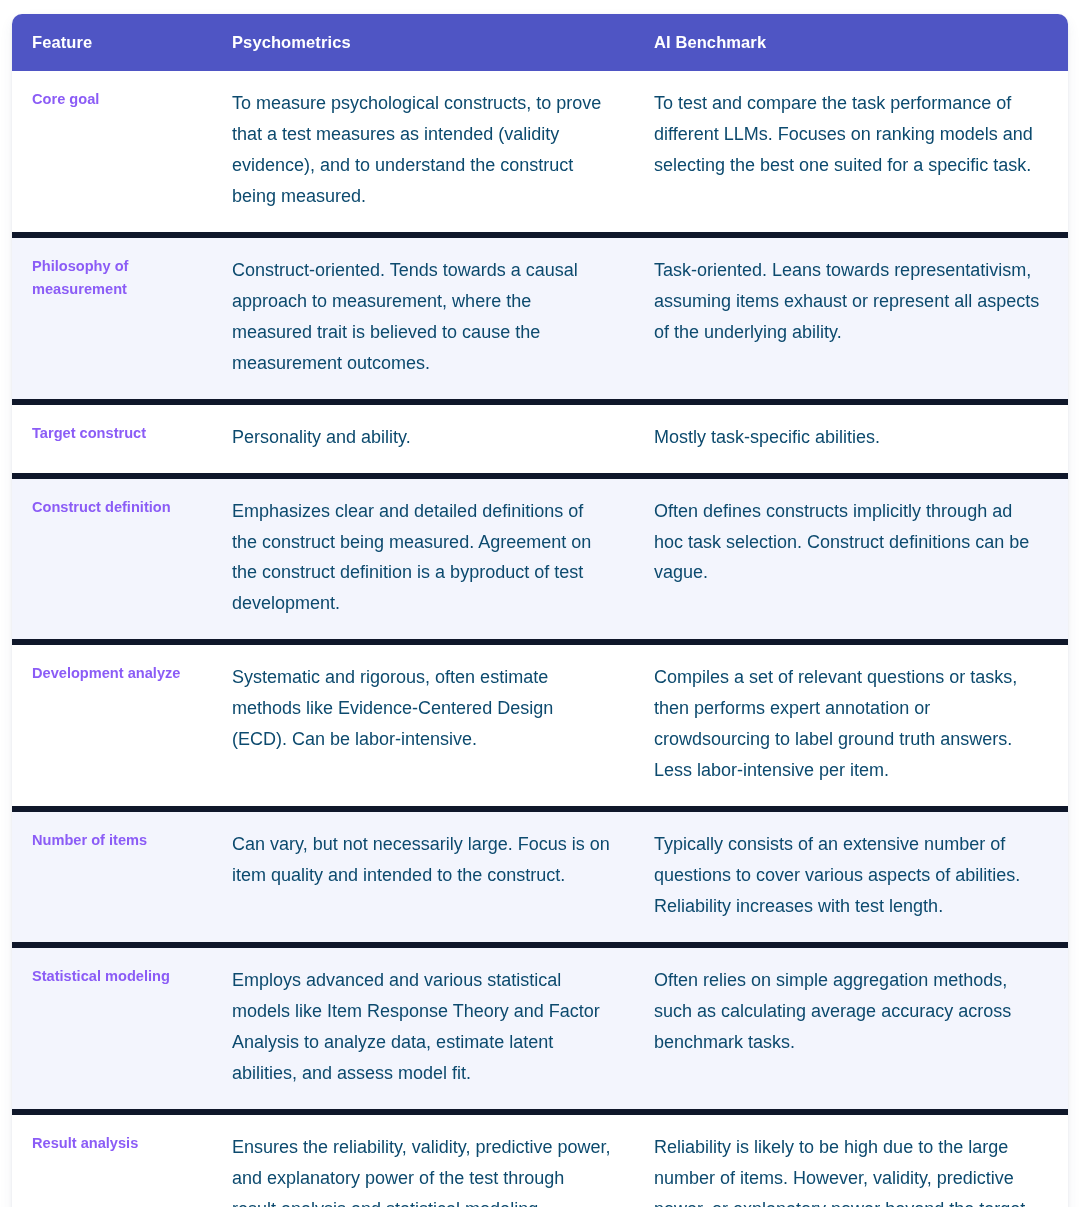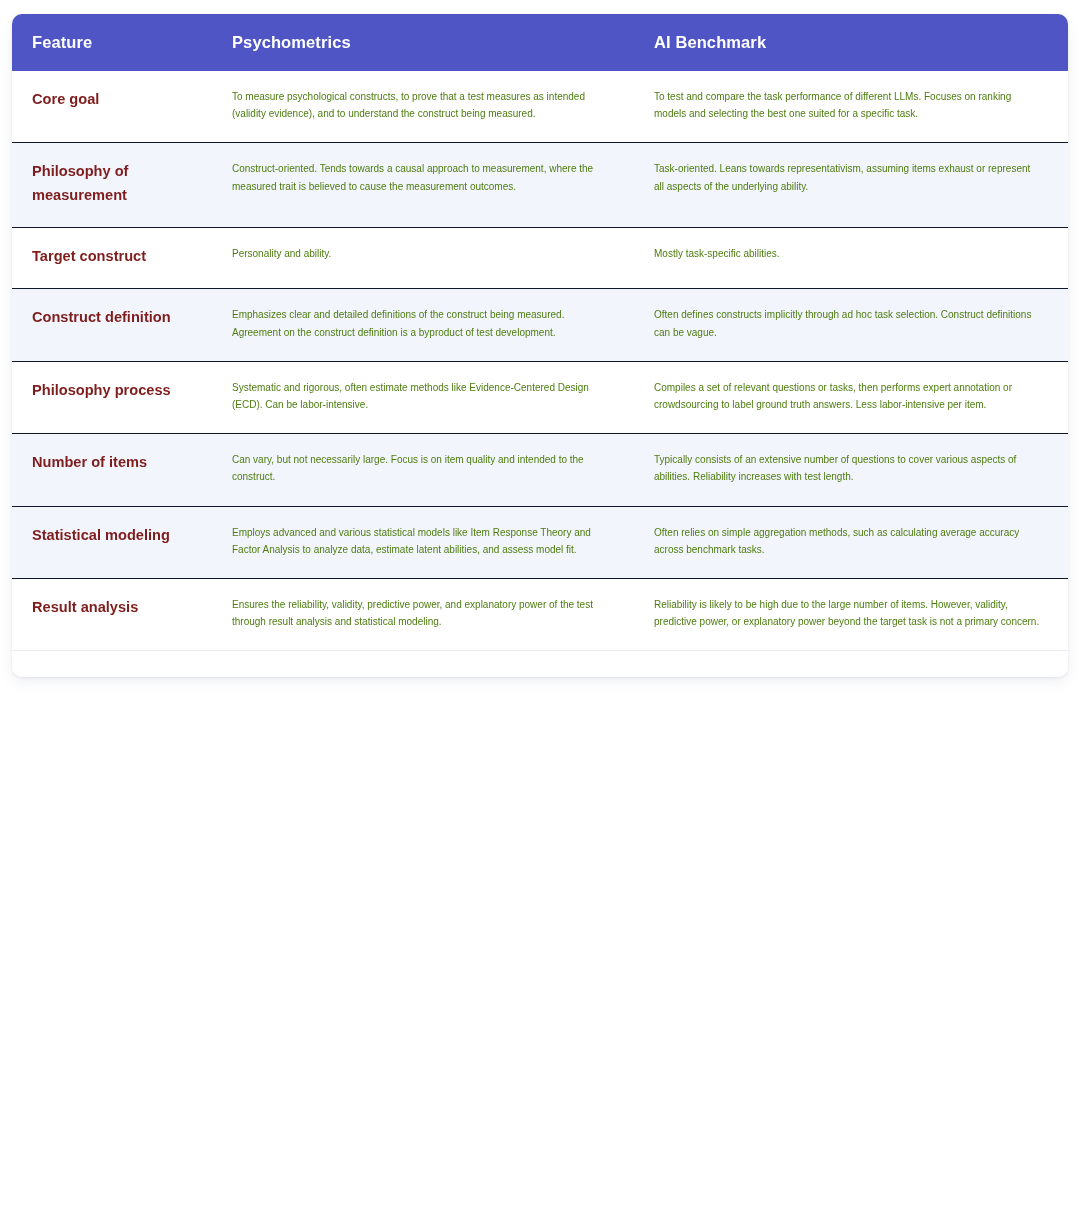--- a/index.html
+++ b/index.html
@@ -58,34 +58,34 @@
     box-sizing: border-box;
   }
   thead th.h-feature { padding-left: 20px; }
   thead th.h-psycho  { padding-left: 12px; }
   thead th.h-bench   { padding-left: 14px; }
 
   tbody tr.row-odd  { background: #ffffff; }
   tbody tr.row-even { background: #f3f5fd; }
 
   tbody tr + tr td {
-    border-top: 1px solid #0f172a;
+    border-top: 6px solid #0f172a;
   }
 
   tbody td {
     vertical-align: top;
     padding: 17px 24px 20px 18px;
     box-sizing: border-box;
-    font-size: 10px;
+    font-size: 18px;
     line-height: 1.72;
-    color: #4d7c0f;
+    color: #0c4a6e;
   }
 
   tbody td.feature-cell {
-    color: #7f1d1d;
+    color: #8b5cf6;
     font-weight: 600;
     padding-left: 20px;
     padding-right: 12px;
     font-size: 14.6px;
     line-height: 1.6;
   }
 
   tbody td.psycho-cell {
     padding-left: 12px;
     padding-right: 28px;
@@ -140,21 +140,21 @@
           <td class="feature-cell">Target construct</td>
           <td class="psycho-cell">Personality and ability.</td>
           <td class="bench-cell">Mostly task-specific abilities.</td>
         </tr>
         <tr class="row-even">
           <td class="feature-cell">Construct definition</td>
           <td class="psycho-cell">Emphasizes clear and detailed definitions of the construct being measured. Agreement on the construct definition is a byproduct of test development.</td>
           <td class="bench-cell">Often defines constructs implicitly through ad hoc task selection. Construct definitions can be vague.</td>
         </tr>
         <tr class="row-odd">
-          <td class="feature-cell">Philosophy process</td>
+          <td class="feature-cell">Development analyze</td>
           <td class="psycho-cell">Systematic and rigorous, often estimate methods like Evidence-Centered Design (ECD). Can be labor-intensive.</td>
           <td class="bench-cell">Compiles a set of relevant questions or tasks, then performs expert annotation or crowdsourcing to label ground truth answers. Less labor-intensive per item.</td>
         </tr>
         <tr class="row-even">
           <td class="feature-cell">Number of items</td>
           <td class="psycho-cell">Can vary, but not necessarily large. Focus is on item quality and intended to the construct.</td>
           <td class="bench-cell">Typically consists of an extensive number of questions to cover various aspects of abilities. Reliability increases with test length.</td>
         </tr>
         <tr class="row-even">
           <td class="feature-cell">Statistical modeling</td>

